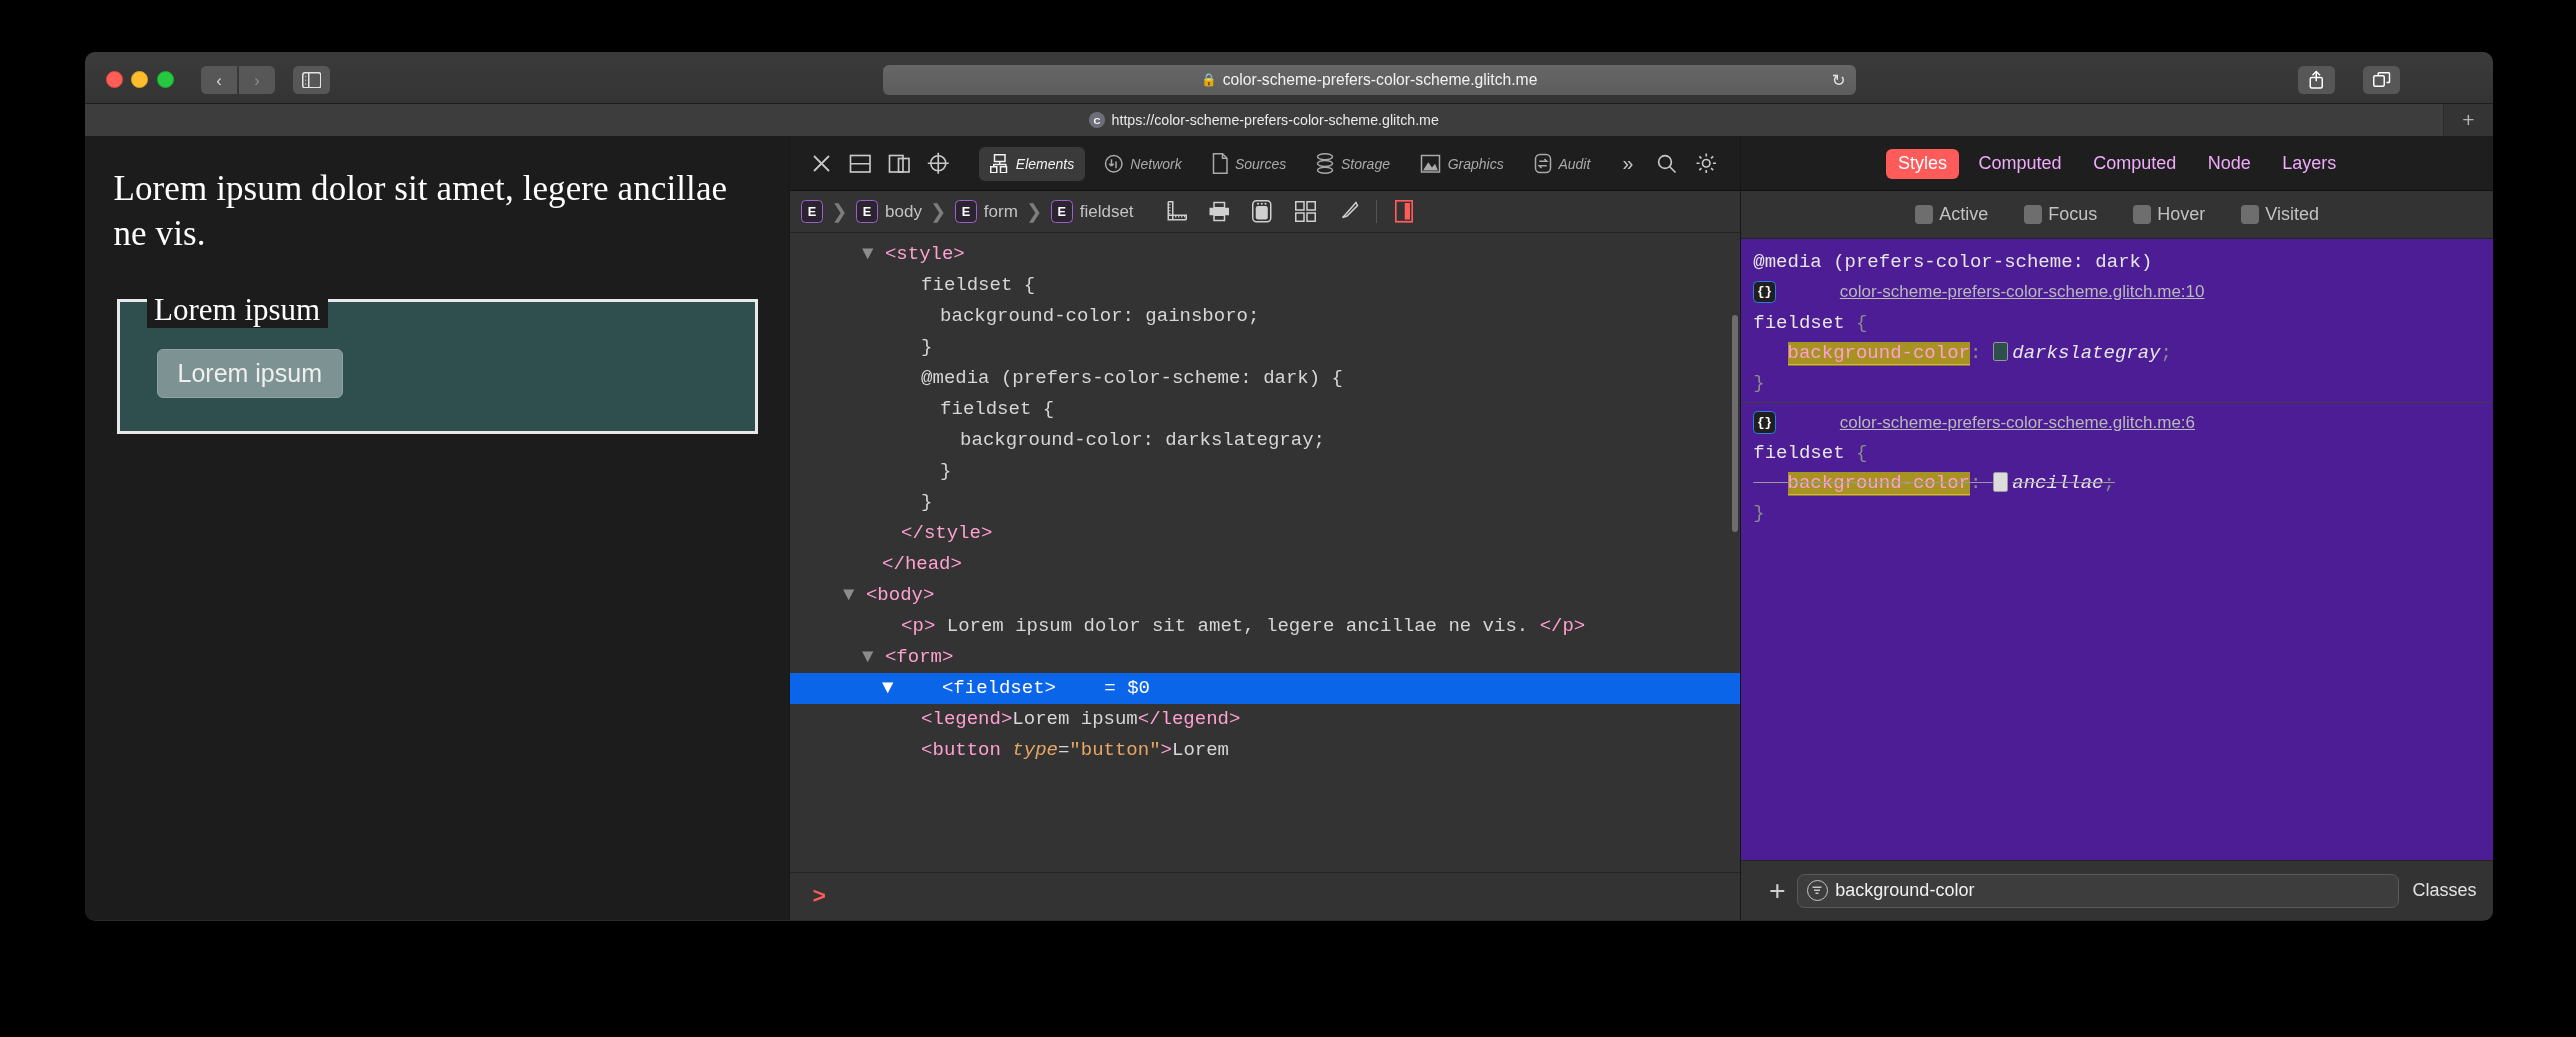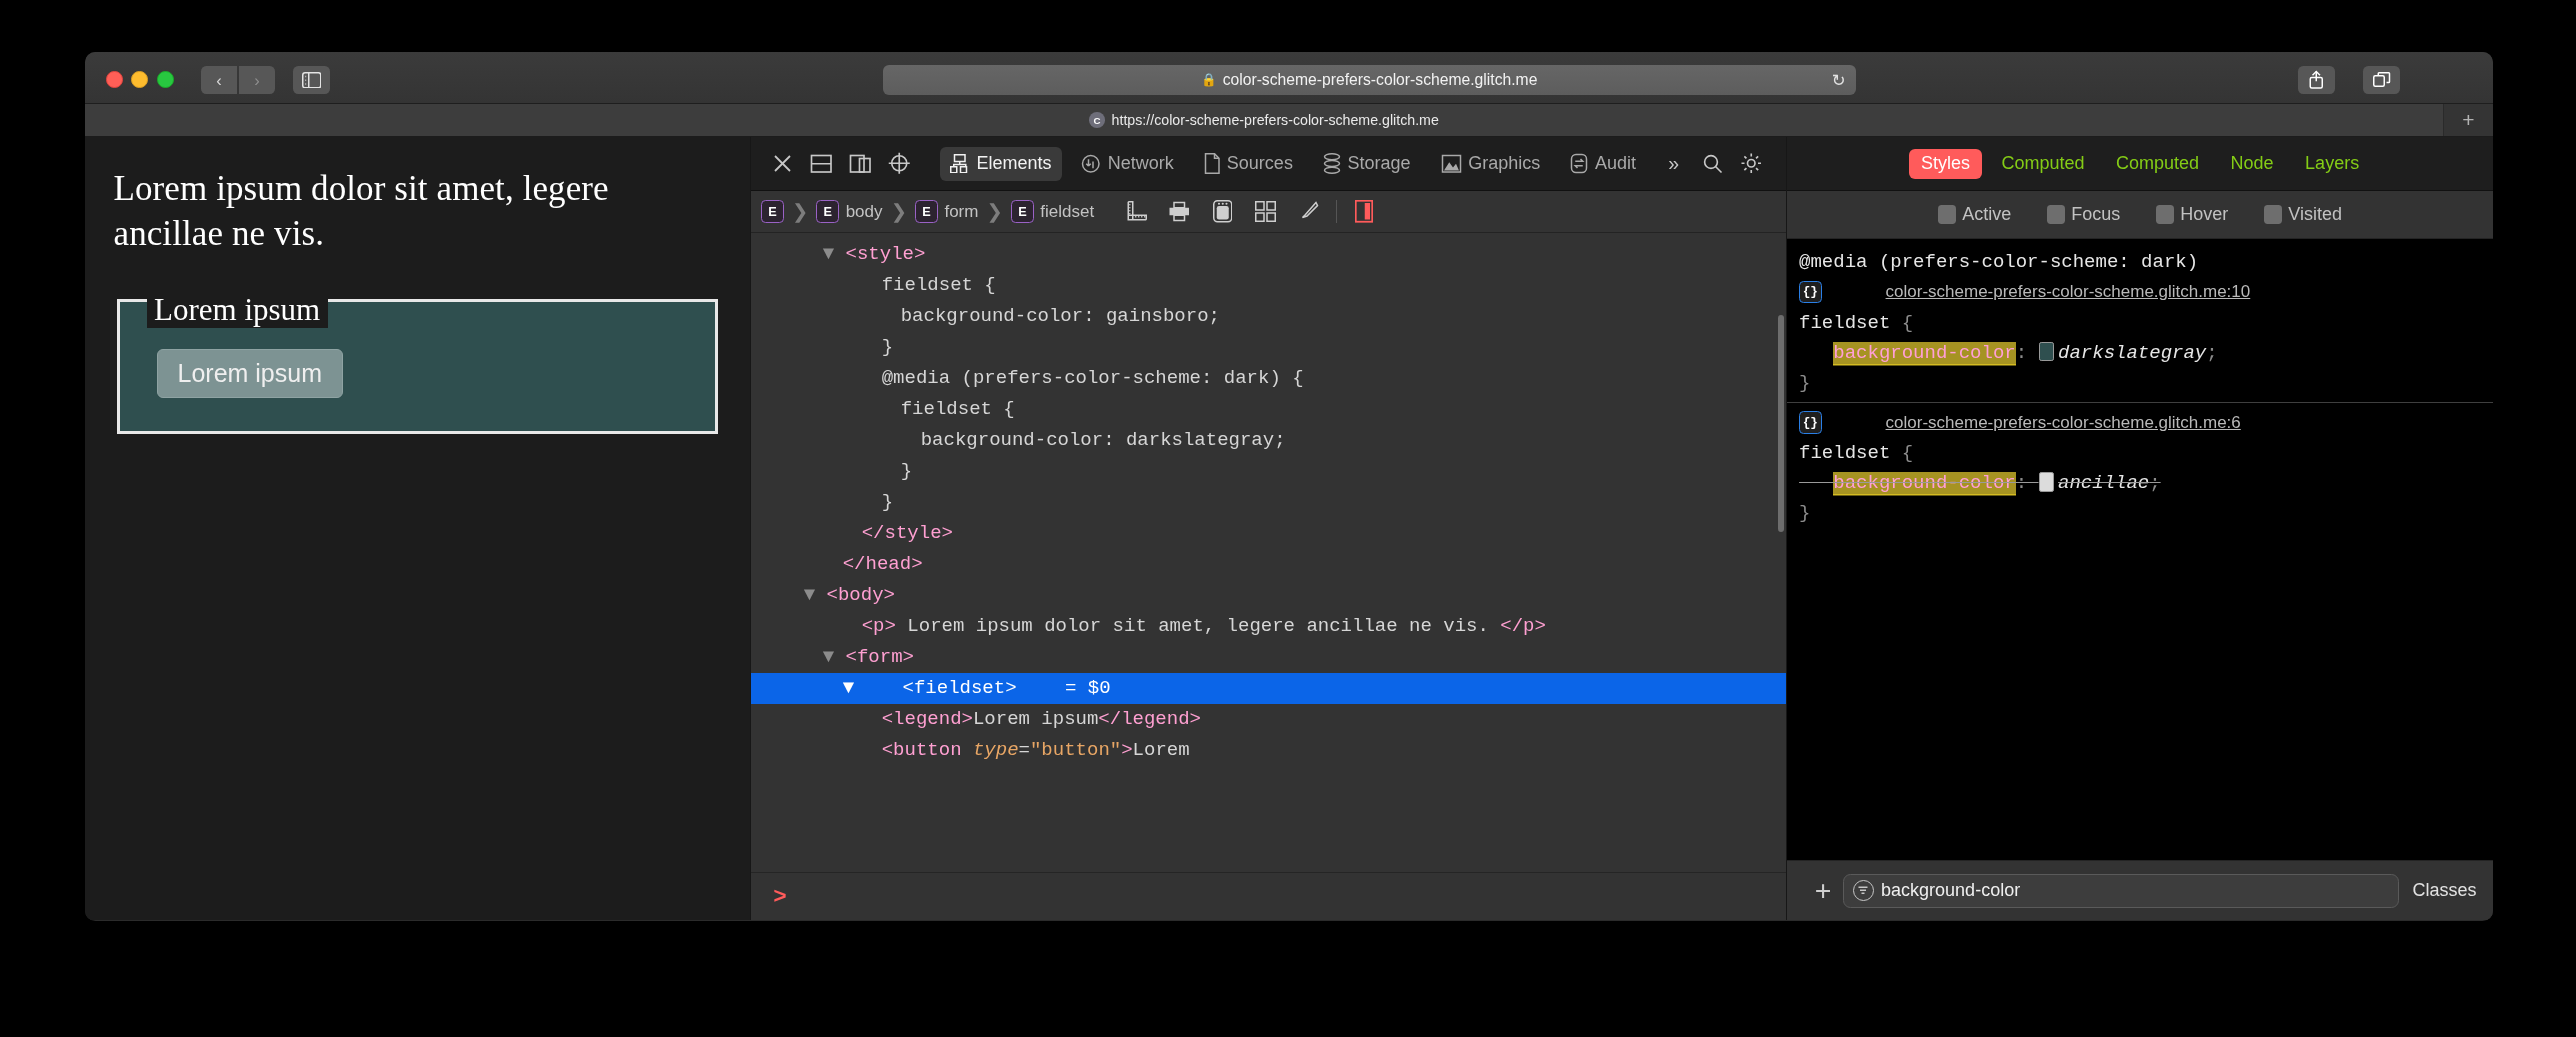--- a/index.html
+++ b/index.html
@@ -167,22 +167,23 @@
     color: #c8c8c8;
     margin-right: 3px;
   }
   .itab {
     height: 34px;
     display: flex; align-items: center;
     padding: 0 10.5px;
     margin-right: 9px;
     border-radius: 6px;
     color: #a9a9a9;
-    font-size: 18px;
+    font-size: 14px;
     white-space: nowrap;
+    font-style: italic;
   }
   .itab .ticon { margin-right: 6.7px; display: flex; align-items: center; }
   .itab.active { background: #3a3a3a; color: #f2f2f2; }
   #itoolbar .spacer { flex: 1; }
   .ibtn.more { font-size: 19.5px; }
 
   
   #breadcrumb {
     height: 42px;
     background: #333333;
@@ -252,41 +253,41 @@
   }
   #stabs {
     height: 54px; flex-shrink: 0;
     background: #1e1e1e;
     display: flex; align-items: center; justify-content: center;
     gap: 7.5px;
     border-bottom: 0.7px solid #111;
   }
   .stab {
     padding: 4.5px 12px; border-radius: 6px;
-    color: #84cc16; font-size: 18px;
+    color: #f0abfc; font-size: 18px;
   }
   .stab.active { background: #ff5b5b; color: #fff; }
 
   #pseudo {
     height: 48px; flex-shrink: 0;
     background: #333333;
     display: flex; align-items: center; justify-content: center;
     gap: 36px;
     border-bottom: 0.7px solid #242424;
   }
   .pchk { display: flex; align-items: center; color: #c2c2c2; font-size: 18px; }
   .pchk .box {
     width: 18px; height: 19.5px;
     background: #6e6e6e; border-radius: 3.7px;
     margin-right: 6px;
   }
 
   #rules {
     flex: 1; overflow: hidden;
-    background: #000000;
+    background: #4c1d95;
     font-family: "Liberation Mono", monospace;
     font-size: 19px; line-height: 30px;
     color: #d8d8d8;
     padding: 7.5px 0 0 0;
   }
   .rline { padding-left: 12px; position: relative; white-space: pre; }
   .media { color: #e6e6e6; }
   .srcrow { display: flex; align-items: center; padding-left: 12px; height: 31px; }
   .bracebadge {
     width: 22.5px; height: 22.5px;

